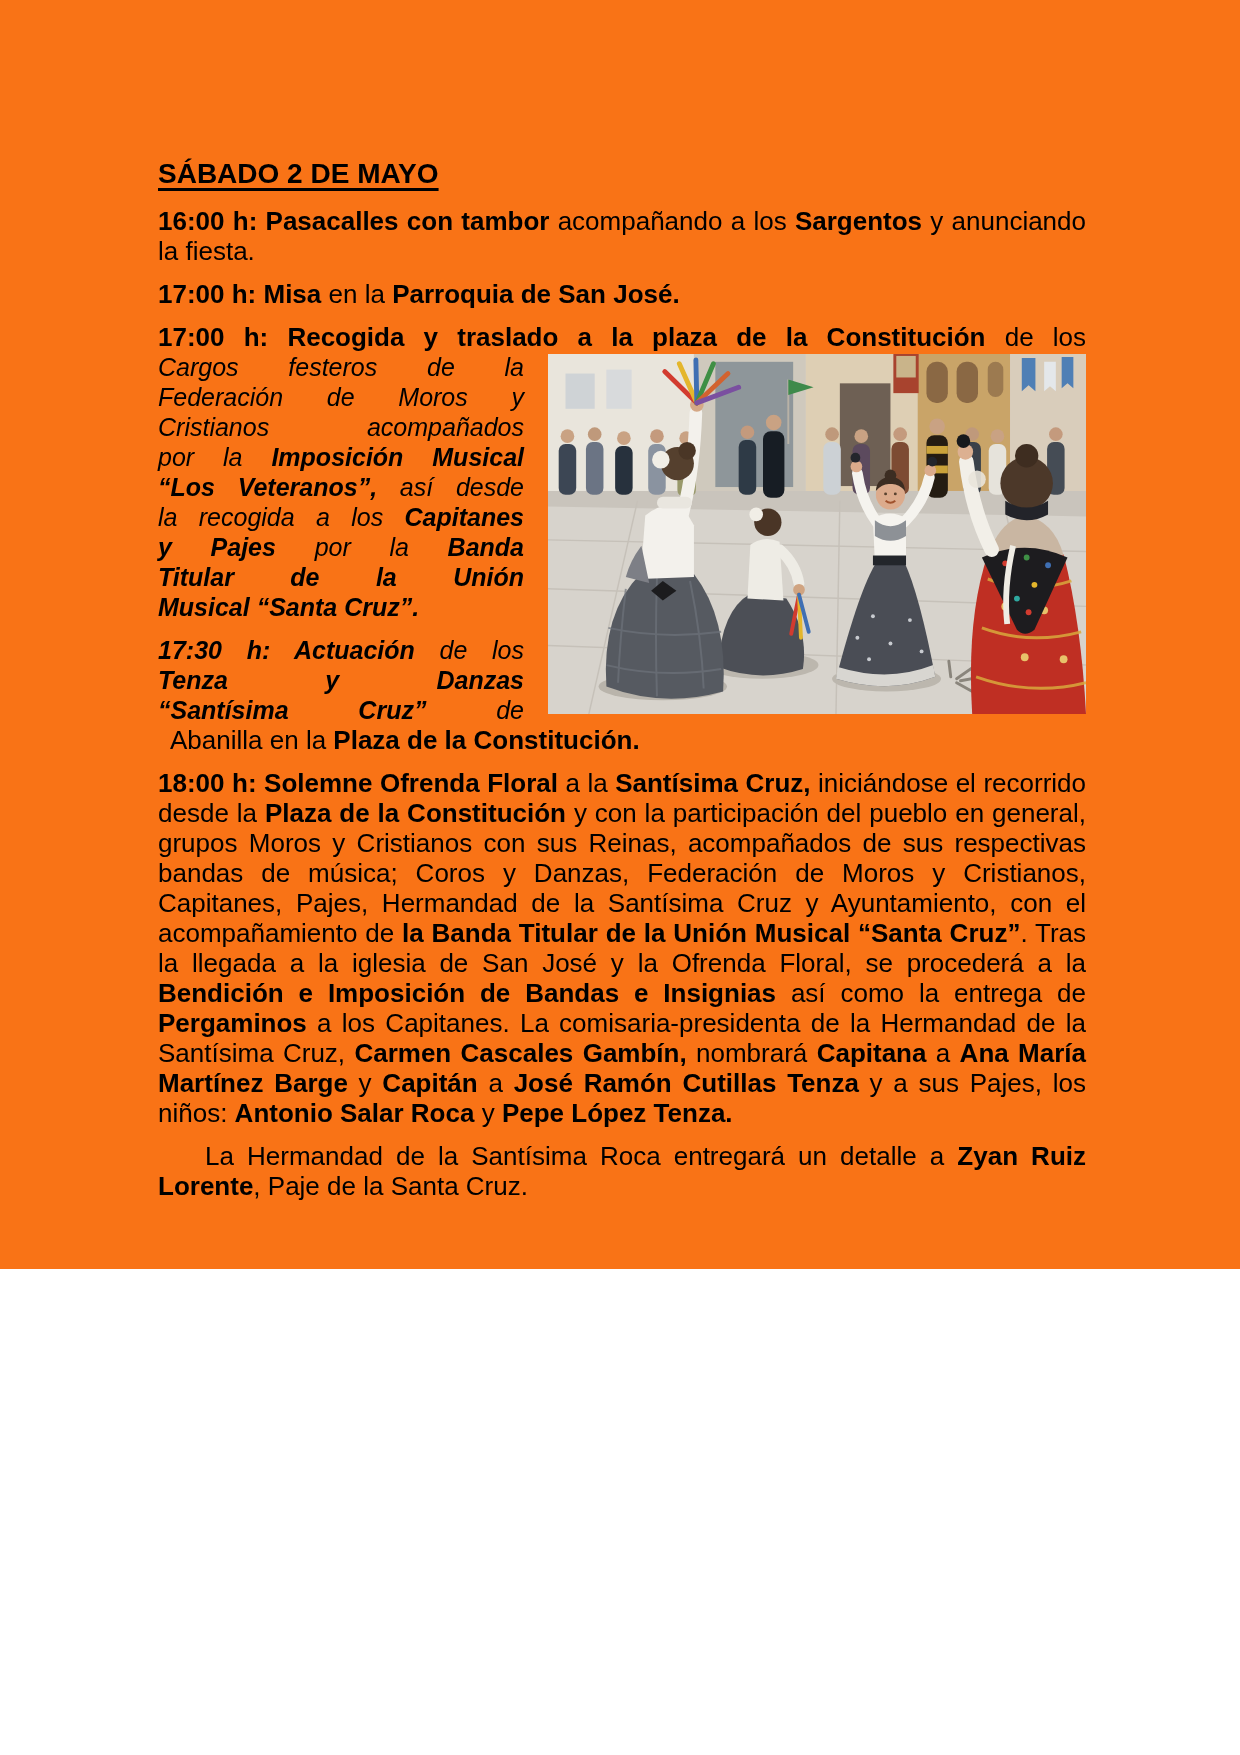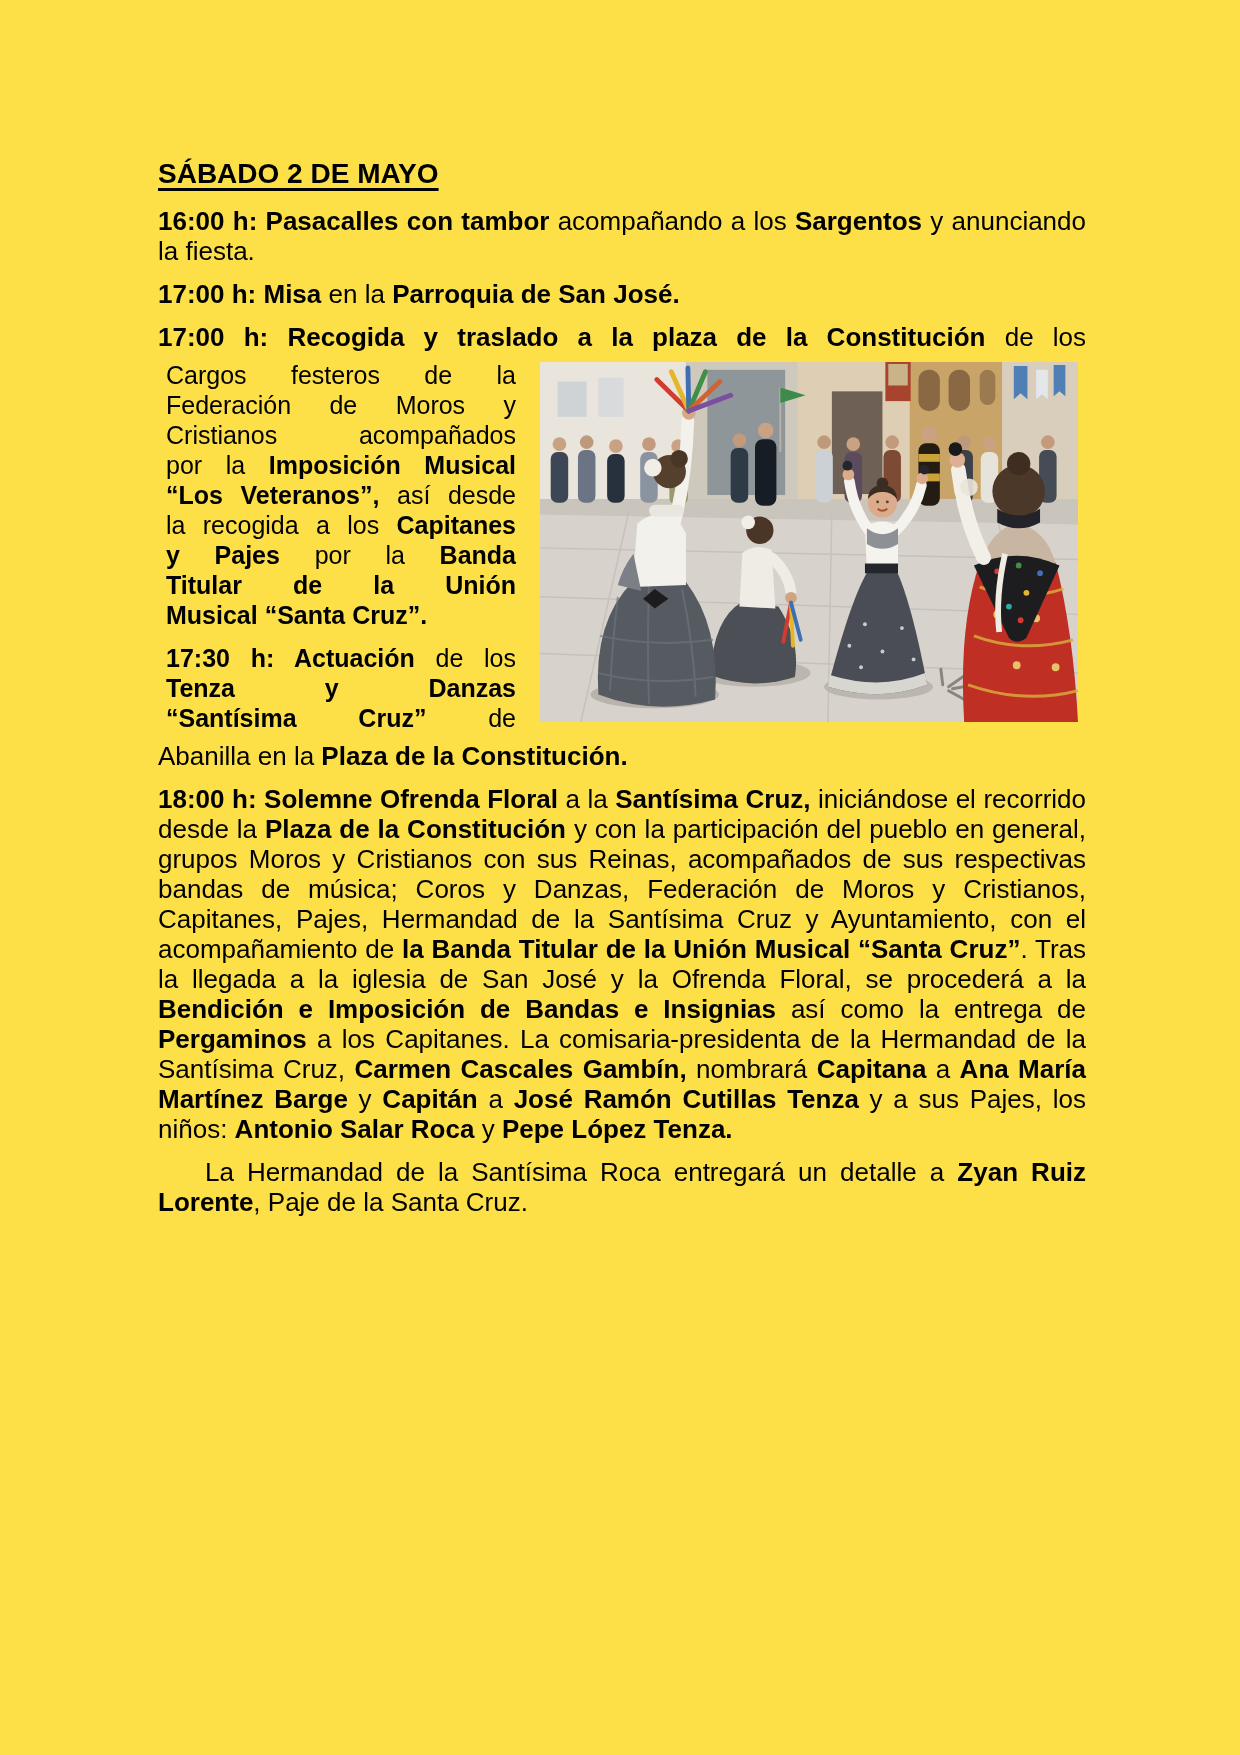--- a/index.html
+++ b/index.html
@@ -1,21 +1,21 @@
 <!DOCTYPE html>
 <html lang="es"><head>
 <meta charset="utf-8">
 <style>
   * { box-sizing: border-box; }
   html, body { margin: 0; padding: 0; background: #ffffff; }
   .page {
     position: relative;
     width: 1240px;
-    height: 1755px;
-    background: #fde047;
+    height: 1269px;
+    background: #f97316;
     overflow: hidden;
     font-family: "Liberation Sans", "DejaVu Sans", sans-serif;
     color: #000000;
   }
   .content {
     position: absolute;
     left: 158px;
     top: 158px;
     width: 928px;
   }
@@ -35,41 +35,41 @@
     margin: 0 0 13px 0;
   }
   
   .fline {
     font-size: 26px;
     line-height: 30px;
     text-align: justify;
     text-align-last: justify;
     margin: 0;
   }
-  .wrap-block { margin: 8px; }
+  .wrap-block { margin: 0; font-style: italic; }
   .photo {
     float: right;
     width: 538px;
     height: 360px;
     margin: 2px 0 0 24px;
     background: #cfc9c0;
   }
   .photo svg { display: block; width: 100%; height: 100%; }
   
   .jline {
     font-size: 25px;
     line-height: 30px;
     text-align: justify;
     text-align-last: justify;
   }
   .jline.endpara {
     text-align-last: left;
     margin-bottom: 13px;
   }
-  .after-wrap { margin-top: 0; }
+  .after-wrap { margin-top: 0; margin-left: 12px; }
   .closing { text-indent: 47px; }
   .b { font-weight: 700; }
 </style>
 </head>
 <body>
 
 <div class="page">
   <div class="content">
 
     <h1 class="title">SÁBADO 2 DE MAYO</h1>

